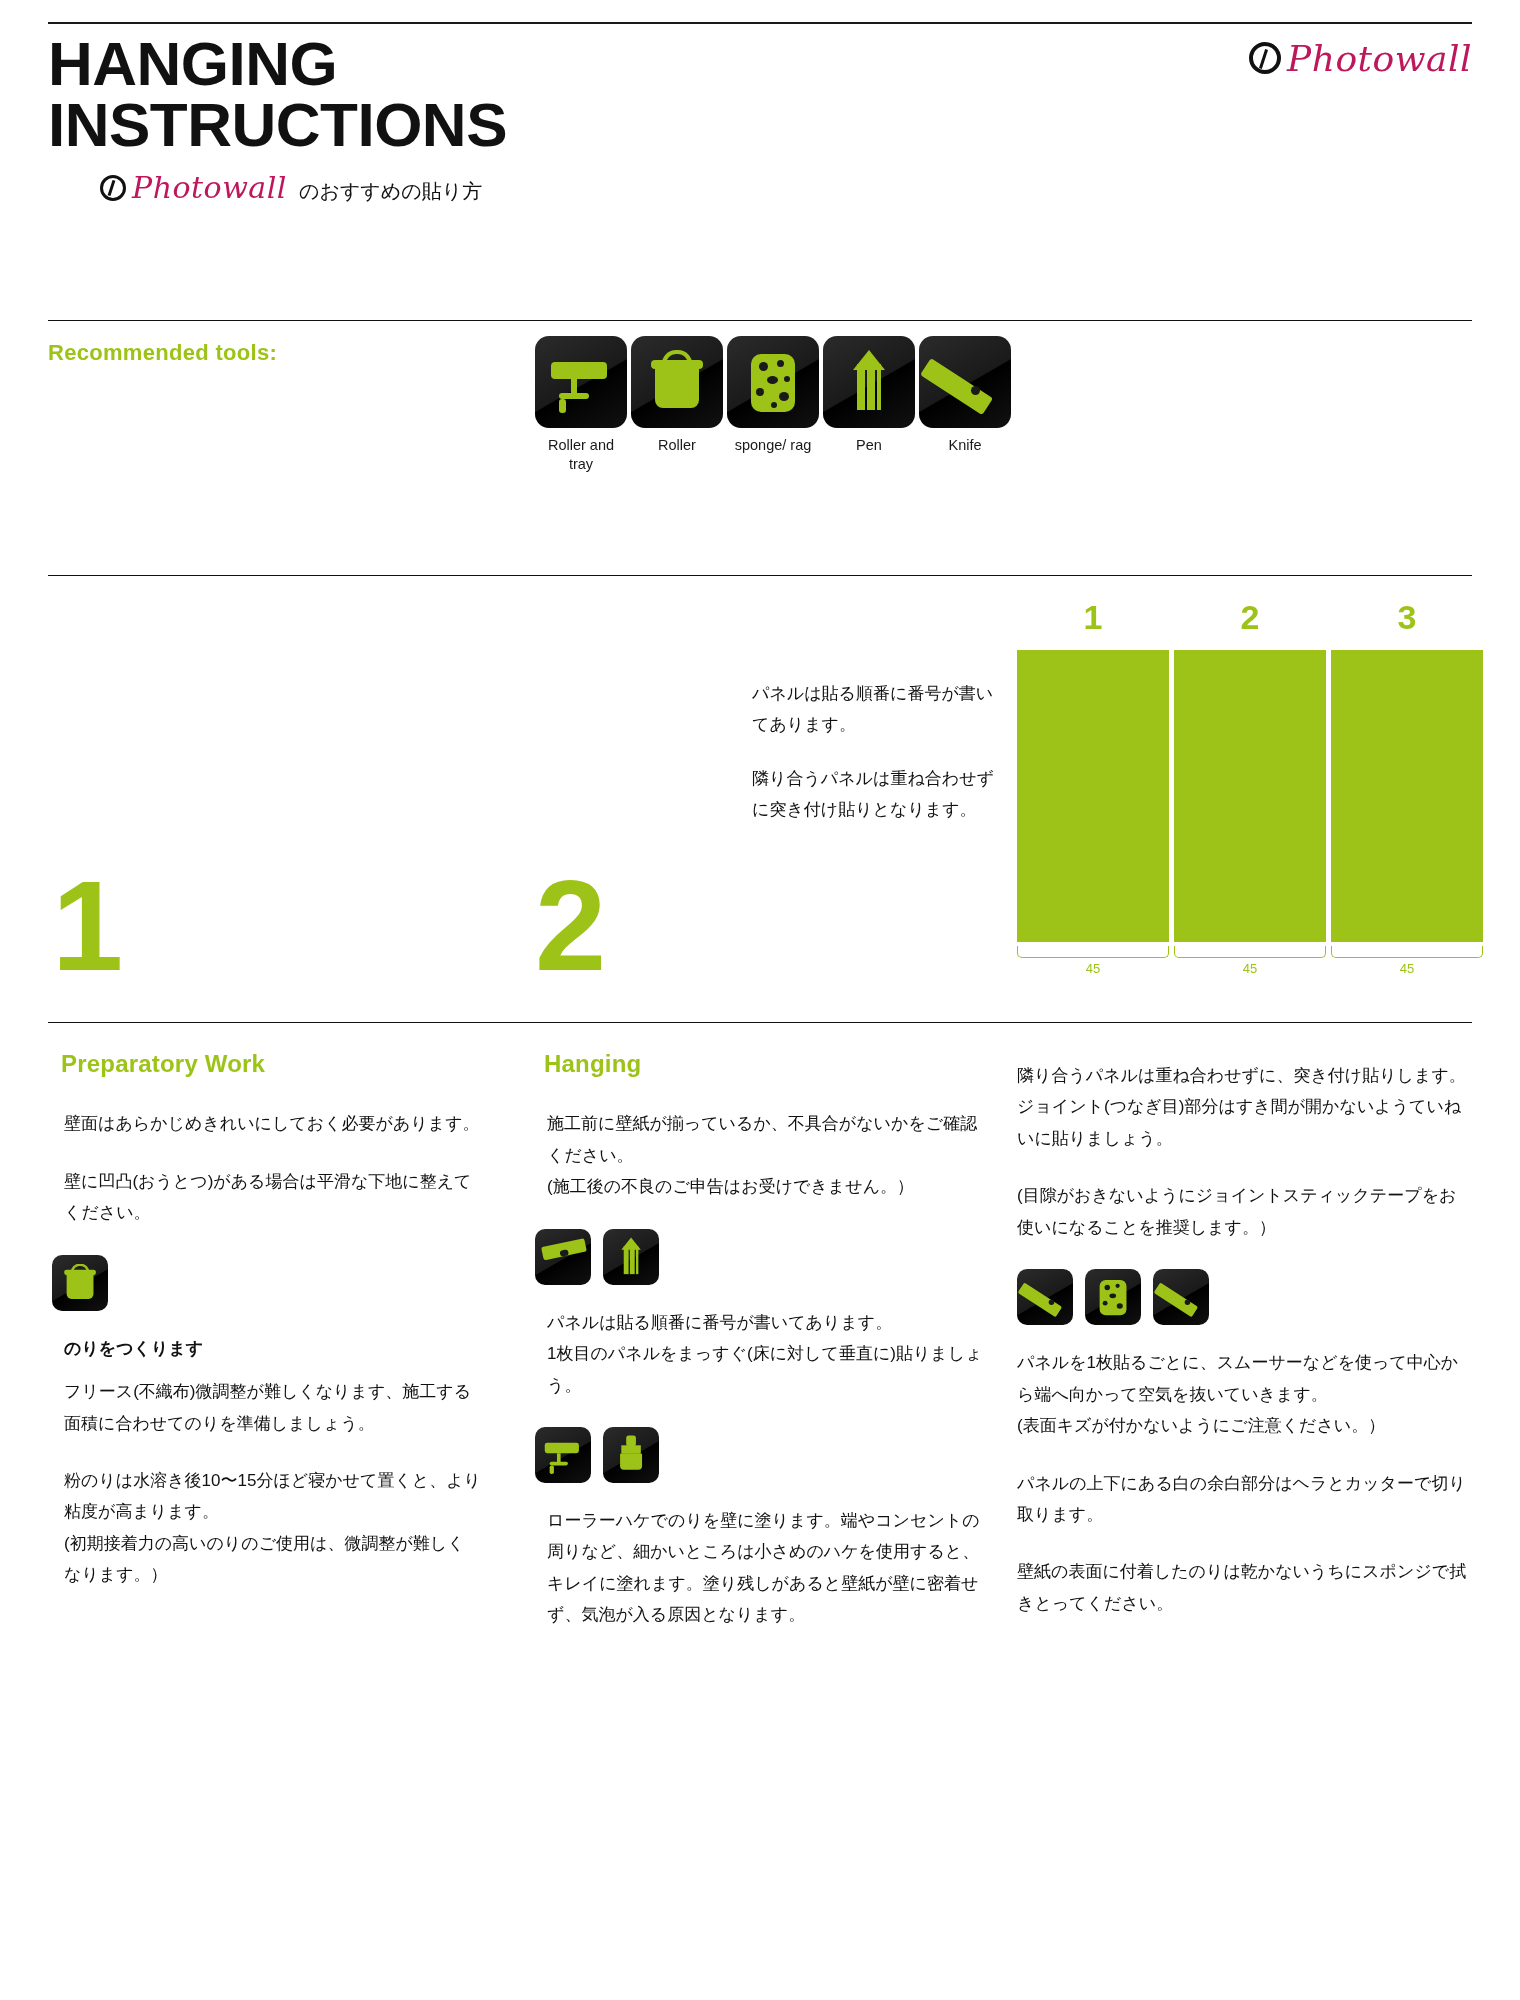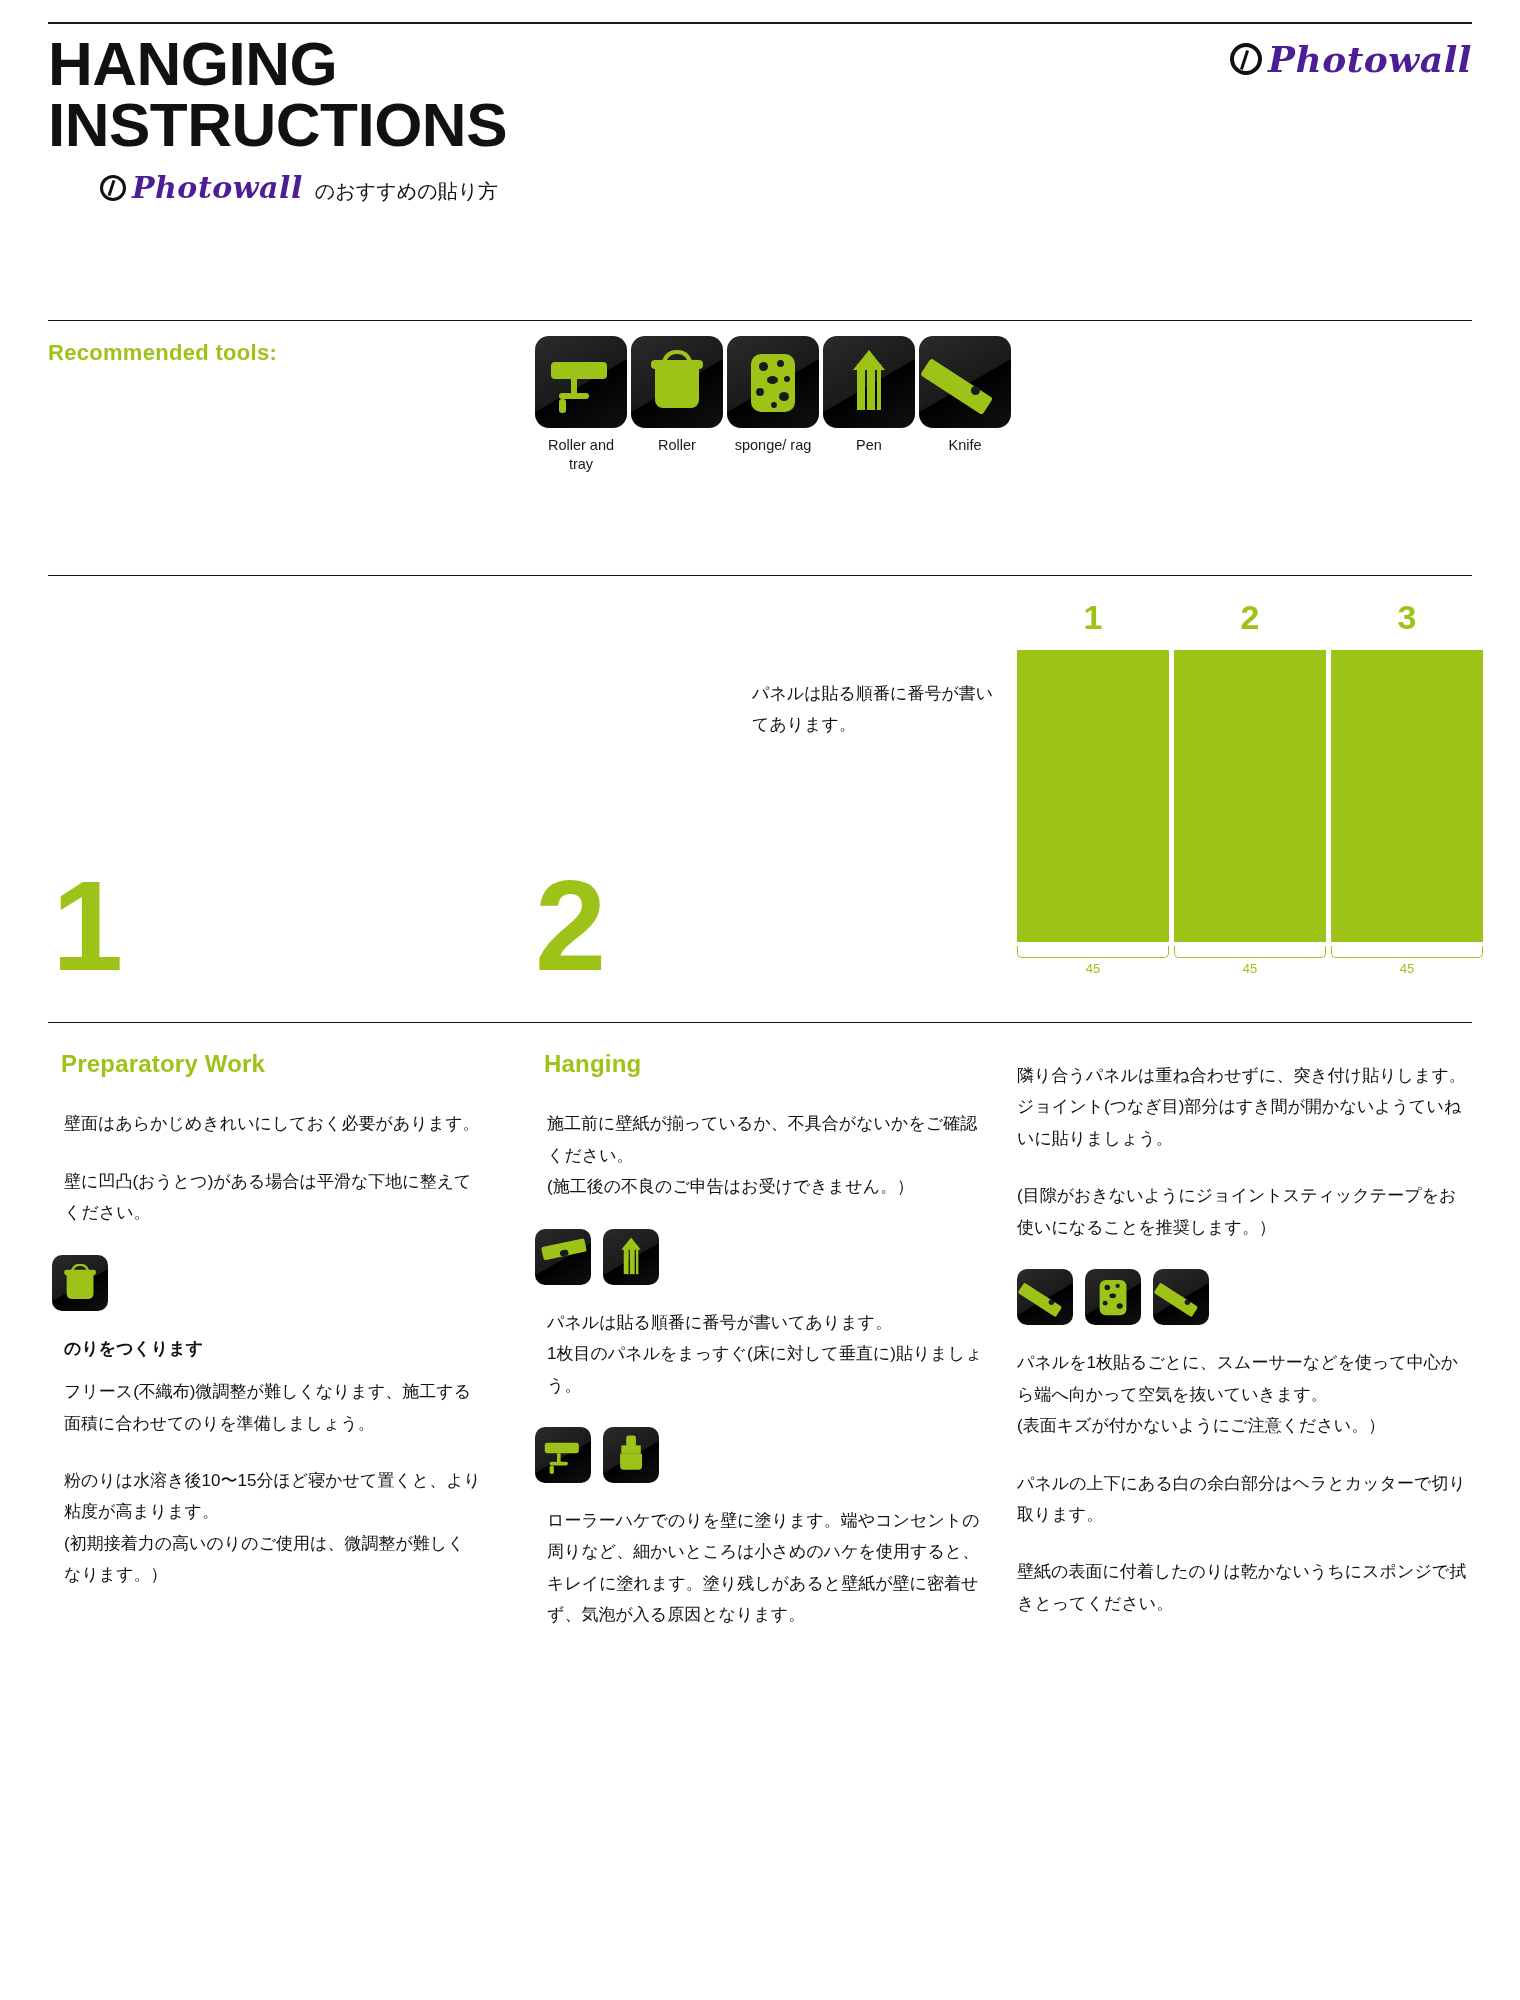--- a/index.html
+++ b/index.html
@@ -41,22 +41,22 @@
   .subtitle-row {
     display: flex;
     align-items: baseline;
     margin-top: 14px;
     padding-left: 52px;
   }
   .brand-script {
     font-family: "DejaVu Serif", serif;
     font-style: italic;
     font-size: 30px;
-    font-weight: bold;
-    color: #4c1d95;
+    font-weight: normal;
+    color: #be185d;
     letter-spacing: 0.5px;
   }
   .brand-mark {
     display: inline-block;
     width: 26px; height: 26px;
     border: 3px solid #111;
     border-radius: 50%;
     position: relative;
     margin-right: 6px;
     vertical-align: -3px;
@@ -340,20 +340,21 @@
     </div>
   </div>
 
   <div class="rule-mid"></div>
 
   <div class="bignum n1">1</div>
   <div class="bignum n2">2</div>
 
   <div class="panel-text">
     <p>パネルは貼る順番に番号が書いてあります。</p>
+    <p>隣り合うパネルは重ね合わせずに突き付け貼りとなります。</p>
   </div>
 
   <div class="panel-nums">
     <div class="panel-num">1</div>
     <div class="panel-num">2</div>
     <div class="panel-num">3</div>
   </div>
   <div class="panels">
     <div class="panel"></div>
     <div class="panel"></div>

